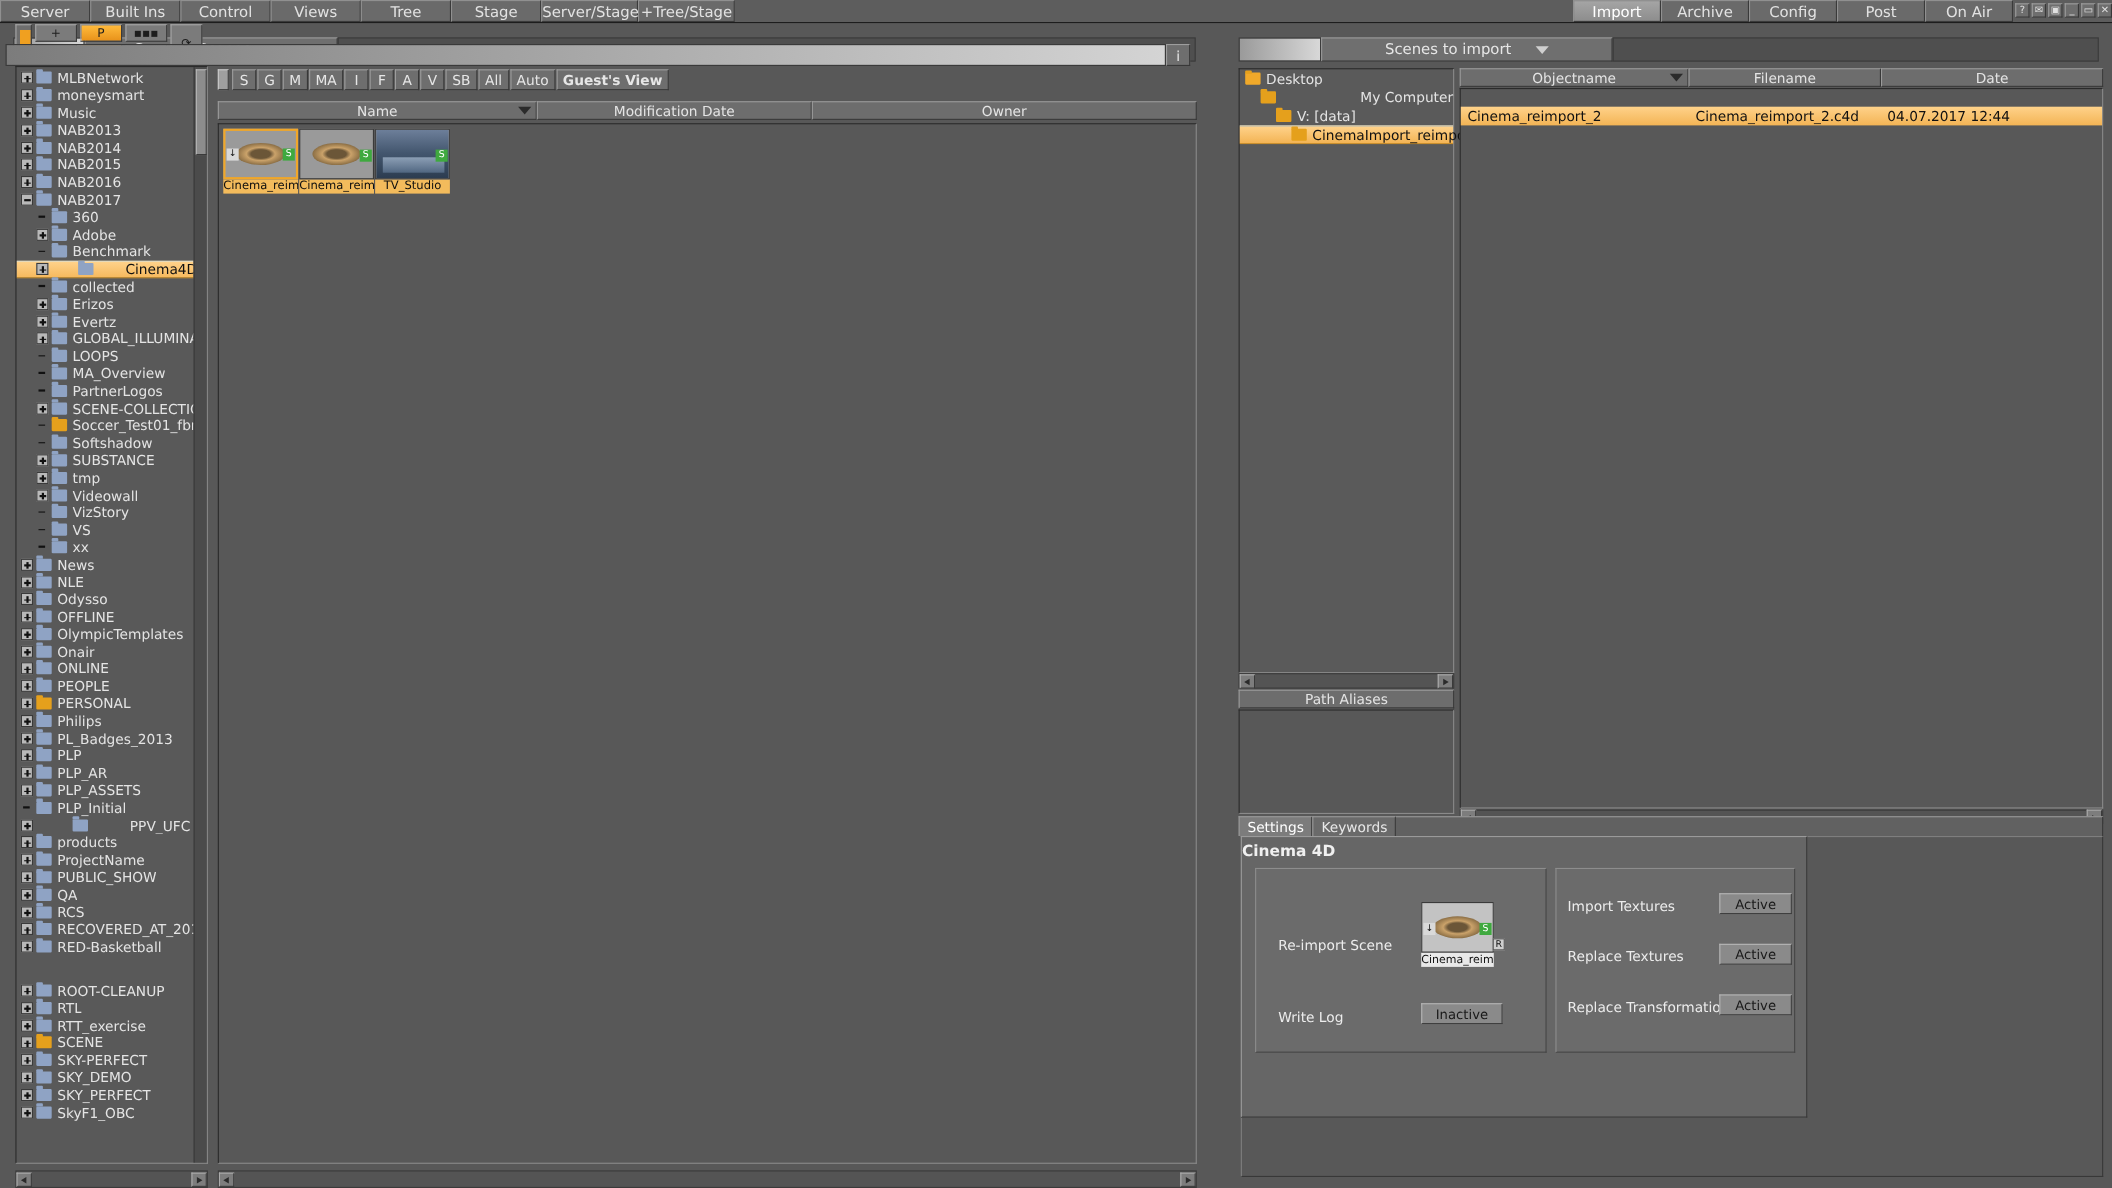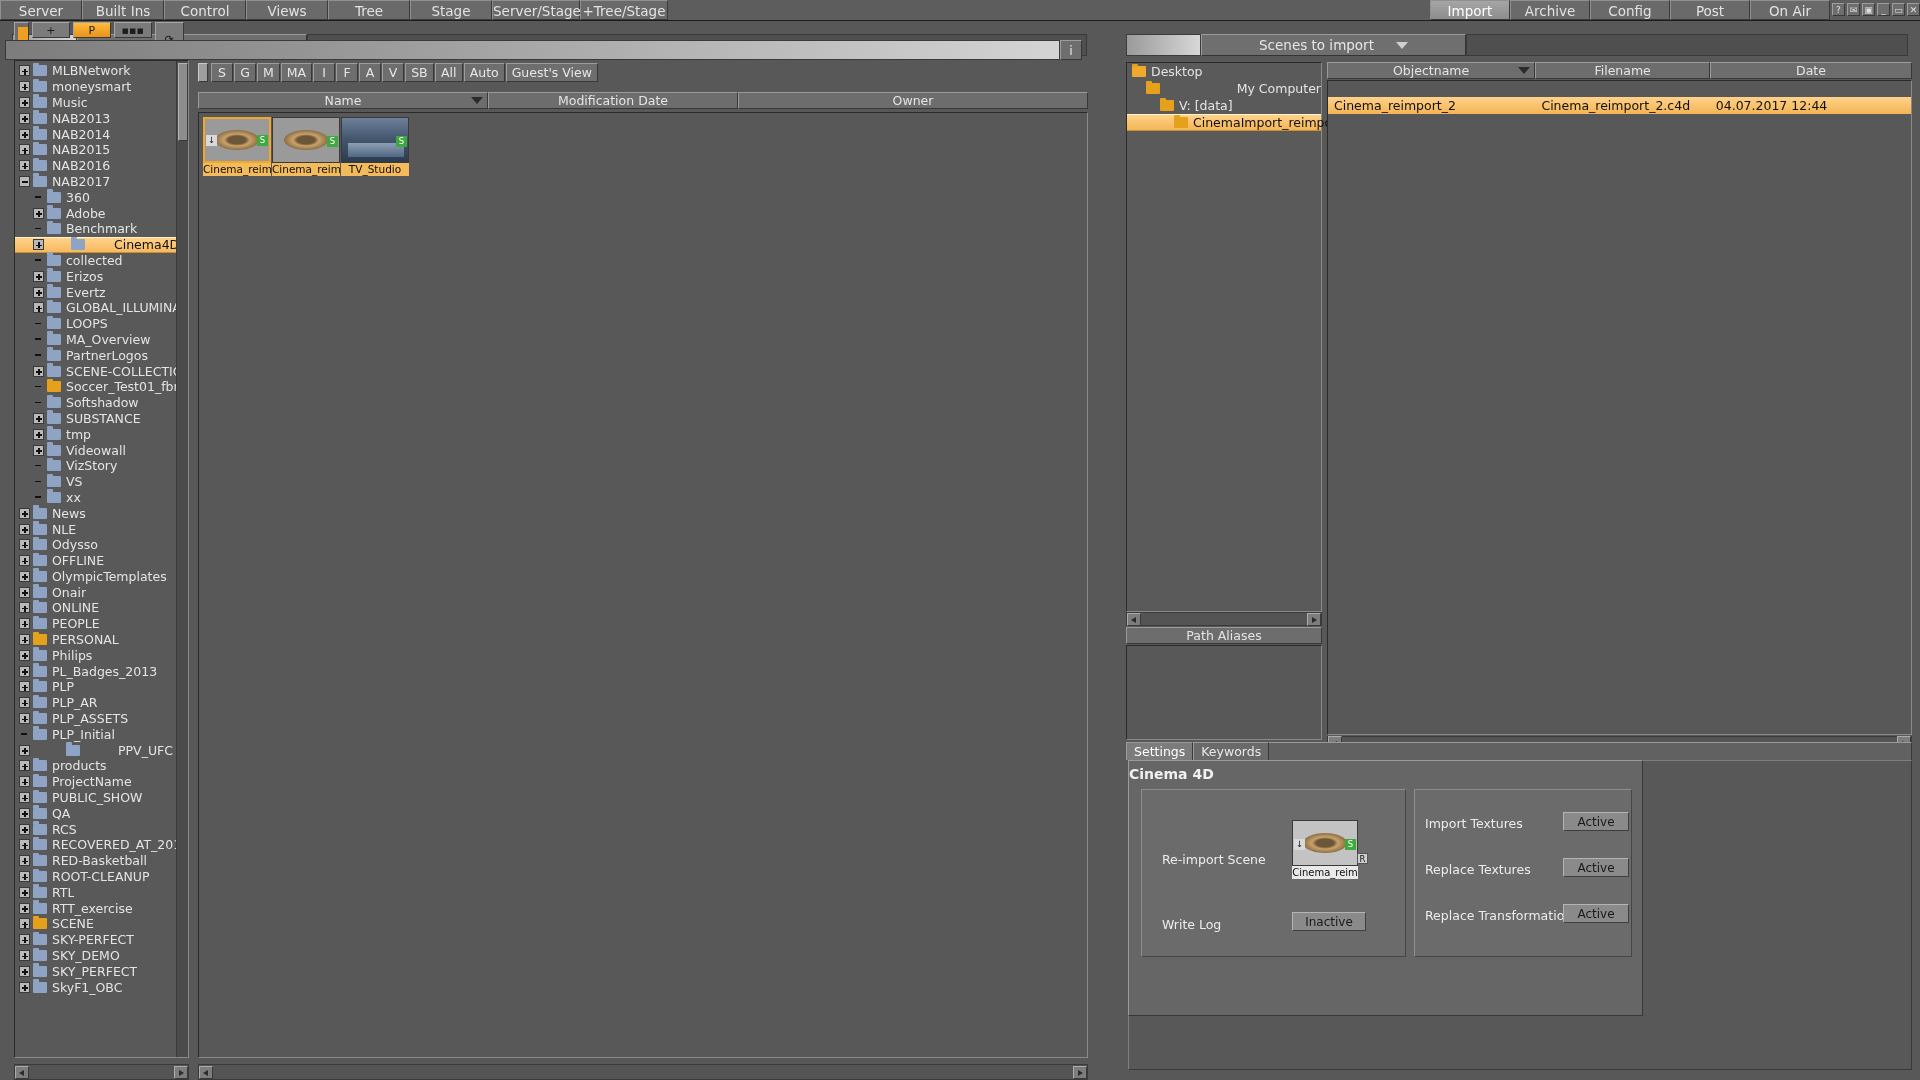--- a/index.html
+++ b/index.html
@@ -463,21 +463,21 @@
       <div class="trow" style="padding-left: 4px;">
         <span class="exp plus"></span>
         <span class="fold"></span>
         <span class="tlabel">RECOVERED_AT_2012</span>
       </div>
       <div class="trow" style="padding-left: 4px;">
         <span class="exp plus"></span>
         <span class="fold"></span>
         <span class="tlabel">RED-Basketball</span>
       </div>
-      <div class="trow" style="padding-left: 4px;">
+      <div class="trow" style="padding-left: 4px; margin-top: 24px;">
         <span class="exp plus"></span>
         <span class="fold"></span>
         <span class="tlabel">ROOT-CLEANUP</span>
       </div>
       <div class="trow" style="padding-left: 4px;">
         <span class="exp plus"></span>
         <span class="fold"></span>
         <span class="tlabel">RTL</span>
       </div>
       <div class="trow" style="padding-left: 4px;">
@@ -527,21 +527,21 @@
     <div class="fbtn">G</div>
     <div class="fbtn">M</div>
     <div class="fbtn" style="min-width: 28px;">MA</div>
     <div class="fbtn">I</div>
     <div class="fbtn">F</div>
     <div class="fbtn">A</div>
     <div class="fbtn">V</div>
     <div class="fbtn" style="min-width: 28px;">SB</div>
     <div class="fbtn" style="min-width: 28px;">All</div>
     <div class="fbtn" style="min-width: 38px;">Auto</div>
-    <div class="fbtn" style="min-width: 84px;">Guest's View</div>
+    <div class="fbtn" style="min-width: 84px; font-weight: bold;">Guest's View</div>
   </div>
 
 <div id="contentHdr">
     <div class="chcell" style="width: 290px;">
       <span>Name</span>
       <span class="sortarrow"></span>
     </div>
     <div class="chcell" style="width: 250px;">
       <span>Modification Date</span>
     </div>

